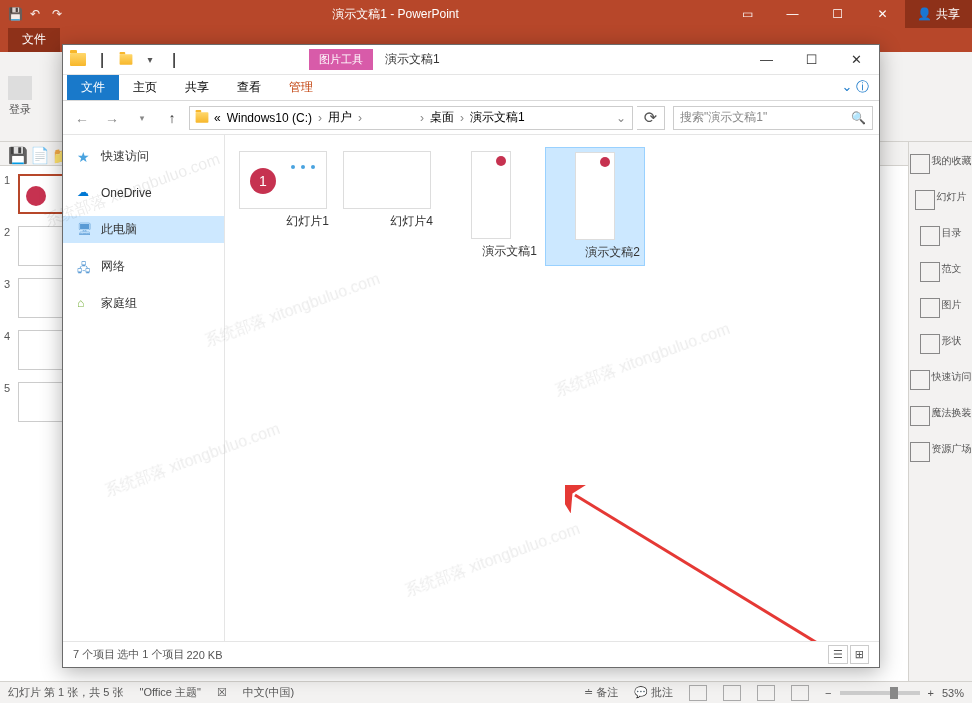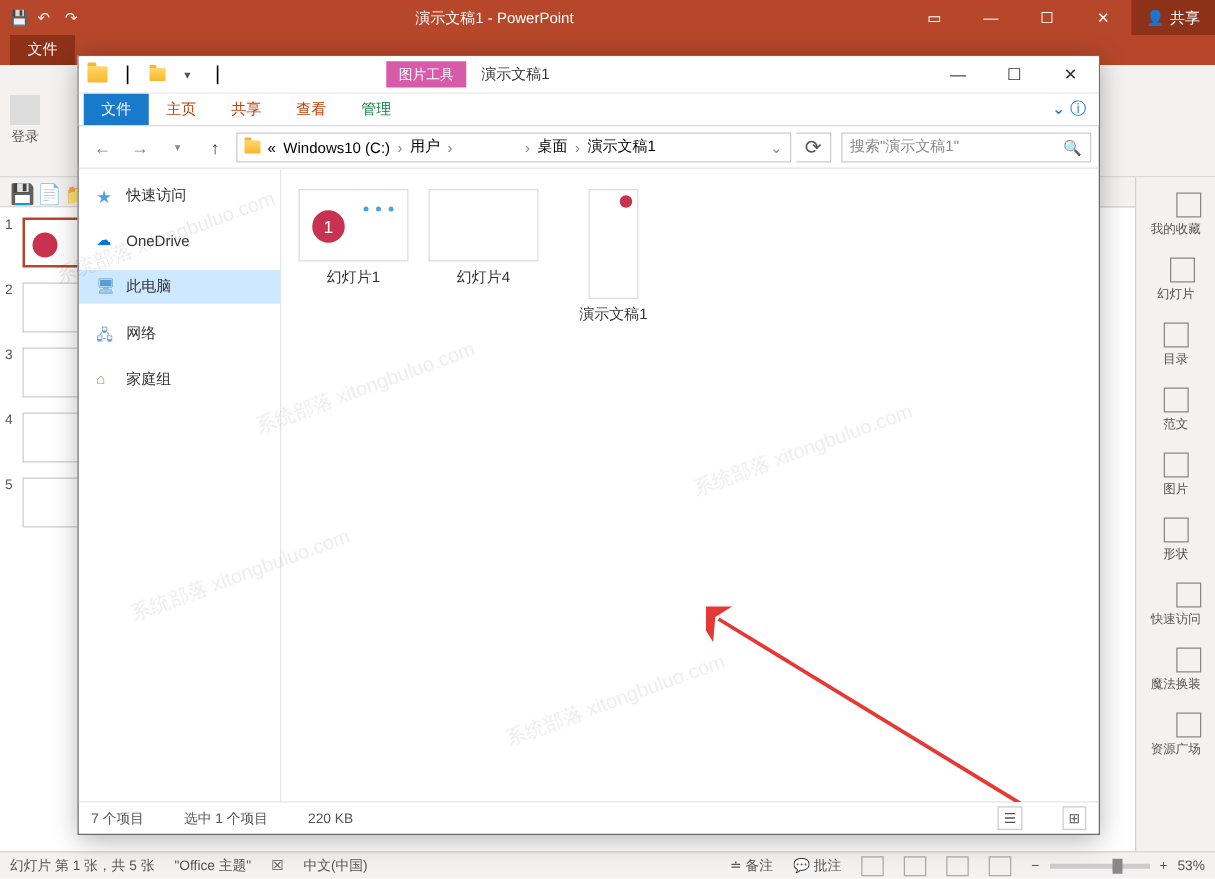--- a/index.html
+++ b/index.html
@@ -29,21 +29,21 @@
     .pp-main { display: flex; height: calc(100% - 28px - 24px - 90px - 22px); }
     .pp-thumbs { width: 100px; background: #fff; padding: 8px 4px; overflow: hidden; }
     .pp-thumb-item { display: flex; align-items: flex-start; gap: 4px; margin-bottom: 12px; }
     .pp-thumb-num { font-size: 11px; color: #555; width: 10px; }
     .pp-thumb { width: 68px; height: 40px; border: 1px solid #ccc; background: #fff; position: relative; }
     .pp-thumb.active { border: 2px solid #b7472a; }
     .pp-thumb .circle { width: 20px; height: 20px; background: #c63250; border-radius: 50%; position: absolute; top: 10px; left: 6px; }
     
     
     .pp-right-panel { width: 64px; background: #f3f2f1; border-left: 1px solid #d4d2ce; display: flex; flex-direction: column; align-items: center; padding-top: 12px; gap: 16px; font-size: 10px; color: #555; position: absolute; right: 0; top: 142px; bottom: 22px; }
-    .pp-right-item { display: flex; flex-direction: column; align-items: flex-end; gap: 2px; }
+    .pp-right-item { display: flex; flex-direction: row; align-items: flex-start; gap: 2px; }
     .pp-right-icon { width: 20px; height: 20px; border: 1px solid #888; }
     
     
     .pp-qat2 { height: 24px; background: #f3f2f1; display: flex; align-items: center; padding: 0 8px; gap: 6px; border-bottom: 1px solid #d4d2ce; }
     .pp-qat2-icon { width: 16px; height: 16px; }
     
     
     .pp-statusbar { position: absolute; bottom: 0; left: 0; right: 0; height: 22px; background: #f3f2f1; border-top: 1px solid #d4d2ce; display: flex; align-items: center; font-size: 11px; color: #555; padding: 0 8px; gap: 16px; }
     .pp-statusbar .spacer { flex: 1; }
     .pp-statusbar .zoom { display: flex; align-items: center; gap: 8px; }
@@ -57,23 +57,23 @@
     .exp-ti-icons { display: flex; align-items: center; gap: 2px; padding: 0 4px; }
     .exp-ti-icon { width: 22px; height: 22px; display: flex; align-items: center; justify-content: center; }
     .folder-ico { width: 16px; height: 13px; background: linear-gradient(#ffd76b, #f7b72b); border-radius: 1px; position: relative; }
     .folder-ico::before { content: ""; position: absolute; top: -3px; left: 0; width: 7px; height: 3px; background: #f7b72b; border-radius: 1px 1px 0 0; }
     .exp-context-tab { background: #d85ba9; color: #fff; font-size: 11px; padding: 3px 10px; margin-left: 120px; }
     .exp-title { font-size: 12px; color: #333; margin-left: 12px; }
     .exp-win-controls { margin-left: auto; display: flex; }
     .exp-win-btn { width: 45px; height: 30px; display: flex; align-items: center; justify-content: center; font-size: 13px; color: #333; }
     
     .exp-ribbon-tabs { height: 26px; background: #fff; display: flex; align-items: flex-end; border-bottom: 1px solid #d9d9d9; padding-left: 4px; }
-    .exp-rtab { padding: 4px 14px; font-size: 12px; color: #c2410c; }
+    .exp-rtab { padding: 4px 14px; font-size: 12px; color: #000000; }
     .exp-rtab.file { background: #1979ca; color: #fff; }
-    .exp-rtab.context { color: #15803d; margin-top: 39px; }
+    .exp-rtab.context { color: #c2410c; margin-top: 39px; }
     .exp-help { margin-left: auto; padding: 4px 10px; color: #1979ca; font-size: 13px; }
     
     .exp-addressbar { height: 34px; display: flex; align-items: center; padding: 4px 6px; gap: 4px; border-bottom: 1px solid #e5e5e5; }
     .exp-nav-btn { width: 26px; height: 26px; display: flex; align-items: center; justify-content: center; color: #888; font-size: 14px; }
     .exp-nav-btn.enabled { color: #333; }
     .exp-path { flex: 1; height: 24px; border: 1px solid #ccc; display: flex; align-items: center; font-size: 12px; padding: 0 4px; gap: 2px; }
     .exp-path .seg { padding: 0 2px; }
     .exp-path .sep { color: #888; padding: 0 2px; }
     .exp-refresh { width: 28px; height: 24px; border: 1px solid #ccc; border-left: none; display: flex; align-items: center; justify-content: center; color: #555; }
     .exp-search { width: 200px; height: 24px; border: 1px solid #ccc; margin-left: 4px; display: flex; align-items: center; padding: 0 6px; font-size: 12px; color: #888; }
@@ -89,26 +89,26 @@
     .pc-ico { color: #5a9bd5; }
     .net-ico { color: #5a9bd5; }
     .home-ico { color: #7cb342; }
     
     .exp-content { flex: 1; padding: 12px 8px; overflow: auto; position: relative; }
     .exp-items { display: flex; flex-wrap: wrap; gap: 4px 4px; align-content: flex-start; }
     .exp-item { width: 100px; display: flex; flex-direction: column; align-items: center; padding: 4px; font-size: 12px; color: #333; }
     .exp-item.selected { background: #cce8ff; border: 1px solid #99d1ff; }
     .exp-item .thumb { width: 88px; height: 58px; background: #fff; border: 1px solid #ddd; position: relative; margin-bottom: 4px; display: flex; align-items: center; justify-content: center; }
     .exp-item .thumb.tall { width: 40px; height: 88px; }
-    .exp-item .name { text-align: center; width: 100%; }
+    .exp-item .name { text-align: right; width: 100%; }
     .thumb .circ1 { width: 26px; height: 26px; background: #c63250; border-radius: 50%; position: absolute; top: 16px; left: 10px; color: #fff; display: flex; align-items: center; justify-content: center; font-size: 14px; }
     .thumb .dots-g { position: absolute; right: 8px; top: 10px; }
     .thumb .dots-g span { display: block; width: 4px; height: 4px; background: #4aa3df; border-radius: 50%; margin: 3px; float: left; }
     
-    .exp-statusbar { height: 26px; border-top: 1px solid #e5e5e5; display: flex; align-items: center; font-size: 11px; color: #555; padding: 0 10px; gap: 32px; }
+    .exp-statusbar { height: 26px; border-top: 1px solid #e5e5e5; display: flex; align-items: center; font-size: 11px; color: #555; padding: 0 10px; gap: 2px; }
     .exp-statusbar .spacer { flex: 1; }
     
     
     .red-arrow { position: absolute; top: 350px; left: 340px; pointer-events: none; }
     
     
     .watermark { position: absolute; font-size: 16px; color: rgba(0,0,0,0.08); transform: rotate(-20deg); pointer-events: none; }
   </style>
 </head>
 <body>
@@ -340,20 +340,26 @@
         <div class="exp-item">
           <div class="thumb"></div>
           <div class="name">幻灯片4</div>
         </div>
         <div class="exp-item">
           <div class="thumb tall">
               <div style="width:10px;height:10px;background:#c63250;border-radius:50%;position:absolute;top:4px;right:4px"></div>
             </div>
           <div class="name">演示文稿1</div>
         </div>
+        <div class="exp-item selected">
+          <div class="thumb tall">
+              <div style="width:10px;height:10px;background:#c63250;border-radius:50%;position:absolute;top:4px;right:4px"></div>
+            </div>
+          <div class="name">演示文稿2</div>
+        </div>
       </div>
 
       <svg class="red-arrow" width="400" height="260">
         <defs>
           <marker id="ah" markerWidth="12" markerHeight="12" refX="2" refY="6" orient="auto">
             <path d="M0,0 L12,6 L0,12 L3,6 Z" fill="#e53935"></path>
           </marker>
         </defs>
         <line x1="370" y1="230" x2="10" y2="10" stroke="#e53935" stroke-width="3" marker-end="url(#ah)"></line>
       </svg>

